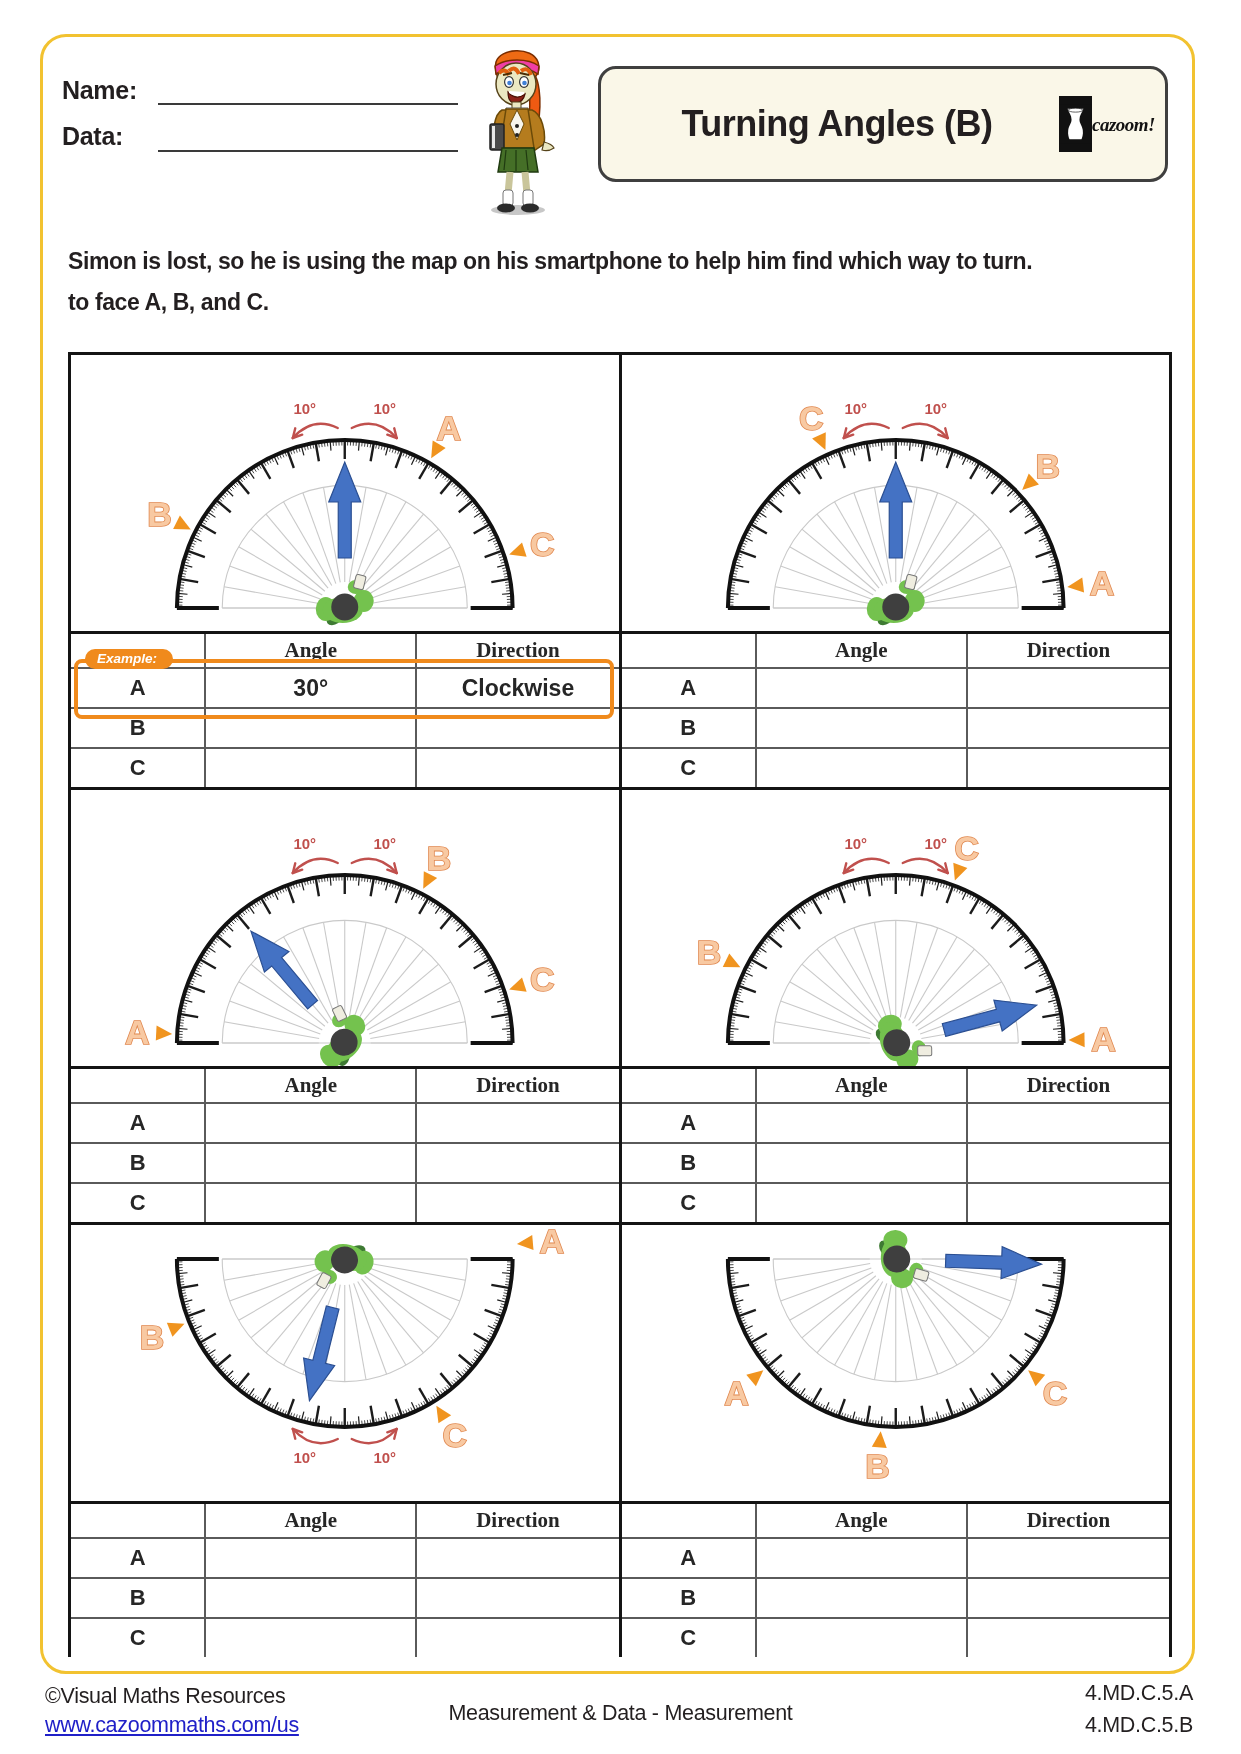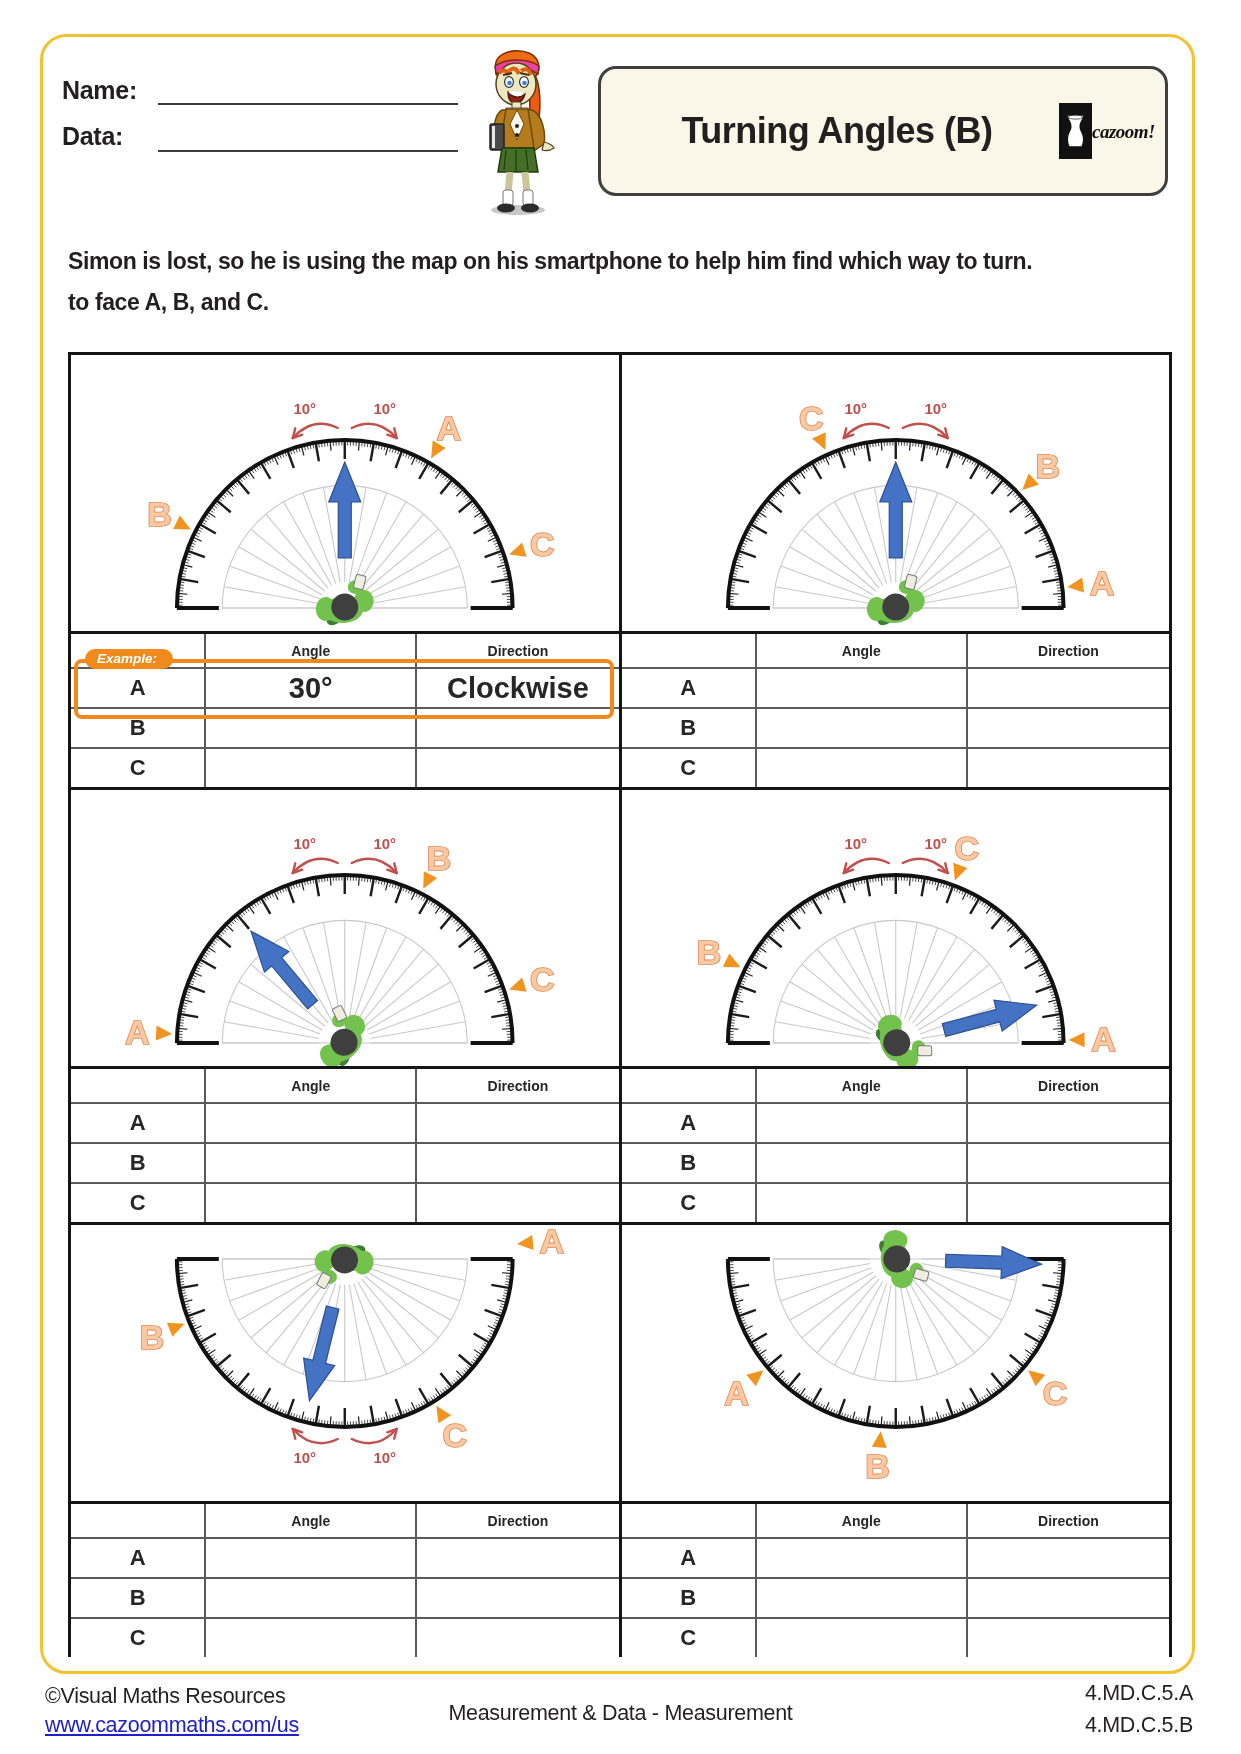--- a/index.html
+++ b/index.html
@@ -3,21 +3,21 @@
 <meta charset="utf-8">
 <style>
   html,body{margin:0;padding:0;background:#ffffff;}
   #page{position:relative;width:1241px;height:1754px;background:#ffffff;
         font-family:"Liberation Sans",sans-serif;color:#231F20;overflow:hidden;}
   .sheet-border{position:absolute;left:40px;top:34px;width:1149px;height:1634px;
         border:3px solid #F2C230;border-radius:26px;}
   
   .fldlab{position:absolute;font-size:25px;font-weight:bold;letter-spacing:-0.3px;}
   .fldline{position:absolute;width:300px;border-bottom:2px solid #3a3a3a;height:0;}
-  .title-box{position:absolute;left:598px;top:66px;width:570px;height:130px;
+  .title-box{position:absolute;left:598px;top:66px;width:570px;height:116px;
         background:#FAF7E8;border:3px solid #3F3F3F;border-radius:18px;
         display:flex;align-items:center;box-sizing:border-box;}
   .title-box h1{flex:1;margin:0;text-align:center;font-size:36px;font-weight:bold;
         letter-spacing:-0.5px;padding-left:14px;}
   .logo{width:96px;display:flex;flex-direction:row;align-items:center;padding-right:10px;font-style:italic;}
   .logo-mark{width:46px;height:56px;background:#111;display:block;}
   .logo-word{font-family:"Liberation Serif",serif;font-weight:bold;font-size:19px;
         letter-spacing:-0.5px;color:#111;margin-top:1px;}
   .girl{position:absolute;left:466px;top:40px;}
   
@@ -26,30 +26,30 @@
   .instr .p1{margin-bottom:11px;}
   
   .grid{position:absolute;left:68px;top:352px;width:1104px;height:1305px;
         background:#141414;border:3px solid #141414;box-sizing:border-box;
         display:grid;grid-template-columns:1fr 1fr;grid-template-rows:1fr 1fr 1fr;gap:3px;}
   .panel{background:#ffffff;position:relative;display:flex;flex-direction:column;}
   .prot{width:100%;height:276px;display:block;}
   .anstable{width:100%;border-collapse:collapse;table-layout:fixed;}
   .anstable th,.anstable td{border:2px solid #5a5a5a;text-align:center;vertical-align:middle;
         color:#262626;font-weight:bold;padding:0;}
-  .anstable tr.hd th{height:33px;font-size:14px;border-top:3px solid #141414;}
+  .anstable tr.hd th{height:33px;font-size:21px;border-top:3px solid #141414;font-family:Liberation Serif, serif;}
   .anstable tr.dr td{height:38px;}
   .anstable .c0{width:24.5%;}
   .anstable .c1{width:38.5%;}
   .anstable .c2{width:37%;border-radius:14px;}
   .anstable th:first-child,.anstable td:first-child{border-left:none;}
   .anstable th:last-child,.anstable td:last-child{border-right:none;}
   .anstable tr:last-child td{border-bottom:none;}
   .rl{font-size:22px;}
-  .val{font-size:29px;}
+  .val{font-size:23px;}
   .bubble-letter{font-family:"Liberation Sans",sans-serif;font-weight:bold;font-size:34px;
         fill:#F8C9A2;stroke:#E0874E;stroke-width:1.6px;paint-order:stroke fill;}
   .tenten-text{font-family:"Liberation Sans",sans-serif;font-weight:bold;font-size:15px;fill:#C0504D;}
   
   .ex-box{position:absolute;left:3px;right:5px;top:304px;height:52px;
         border:4px solid #F08A1C;border-radius:8px;pointer-events:none;}
   .ex-badge{position:absolute;left:14px;top:294px;background:#F08A1C;color:#fff;
         font-size:13.5px;font-weight:bold;font-style:italic;padding:2px 16px 3px 12px;
         border-radius:10px;}
   

